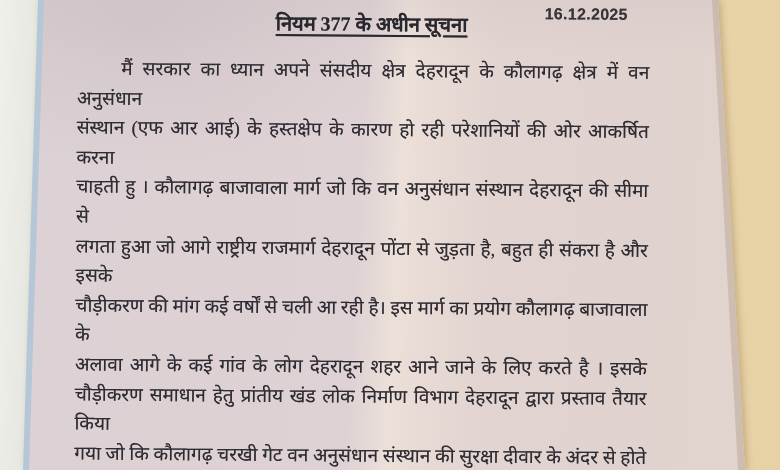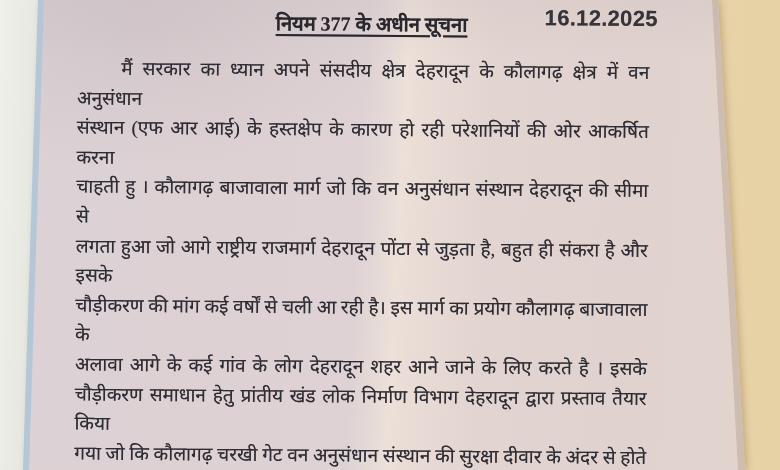--- a/index.html
+++ b/index.html
@@ -69,21 +69,21 @@
     text-underline-offset: 4px;
     text-decoration-thickness: 1.5px;
     white-space: nowrap;
     color: #2a282f;
   }
 
   .doc-date {
     position: absolute;
     left: 543px; top: 4px;
     font-family: "Liberation Sans", "DejaVu Sans", sans-serif;
-    font-size: 22px; font-weight: 700;
+    font-size: 16px; font-weight: 700;
     letter-spacing: 0.3px;
     color: #363438;
   }
 
   .doc-body {
     position: absolute;
     left: 76px; top: 56px; width: 572px;
     font-size: 19px;
     line-height: 29.6px;
   }

